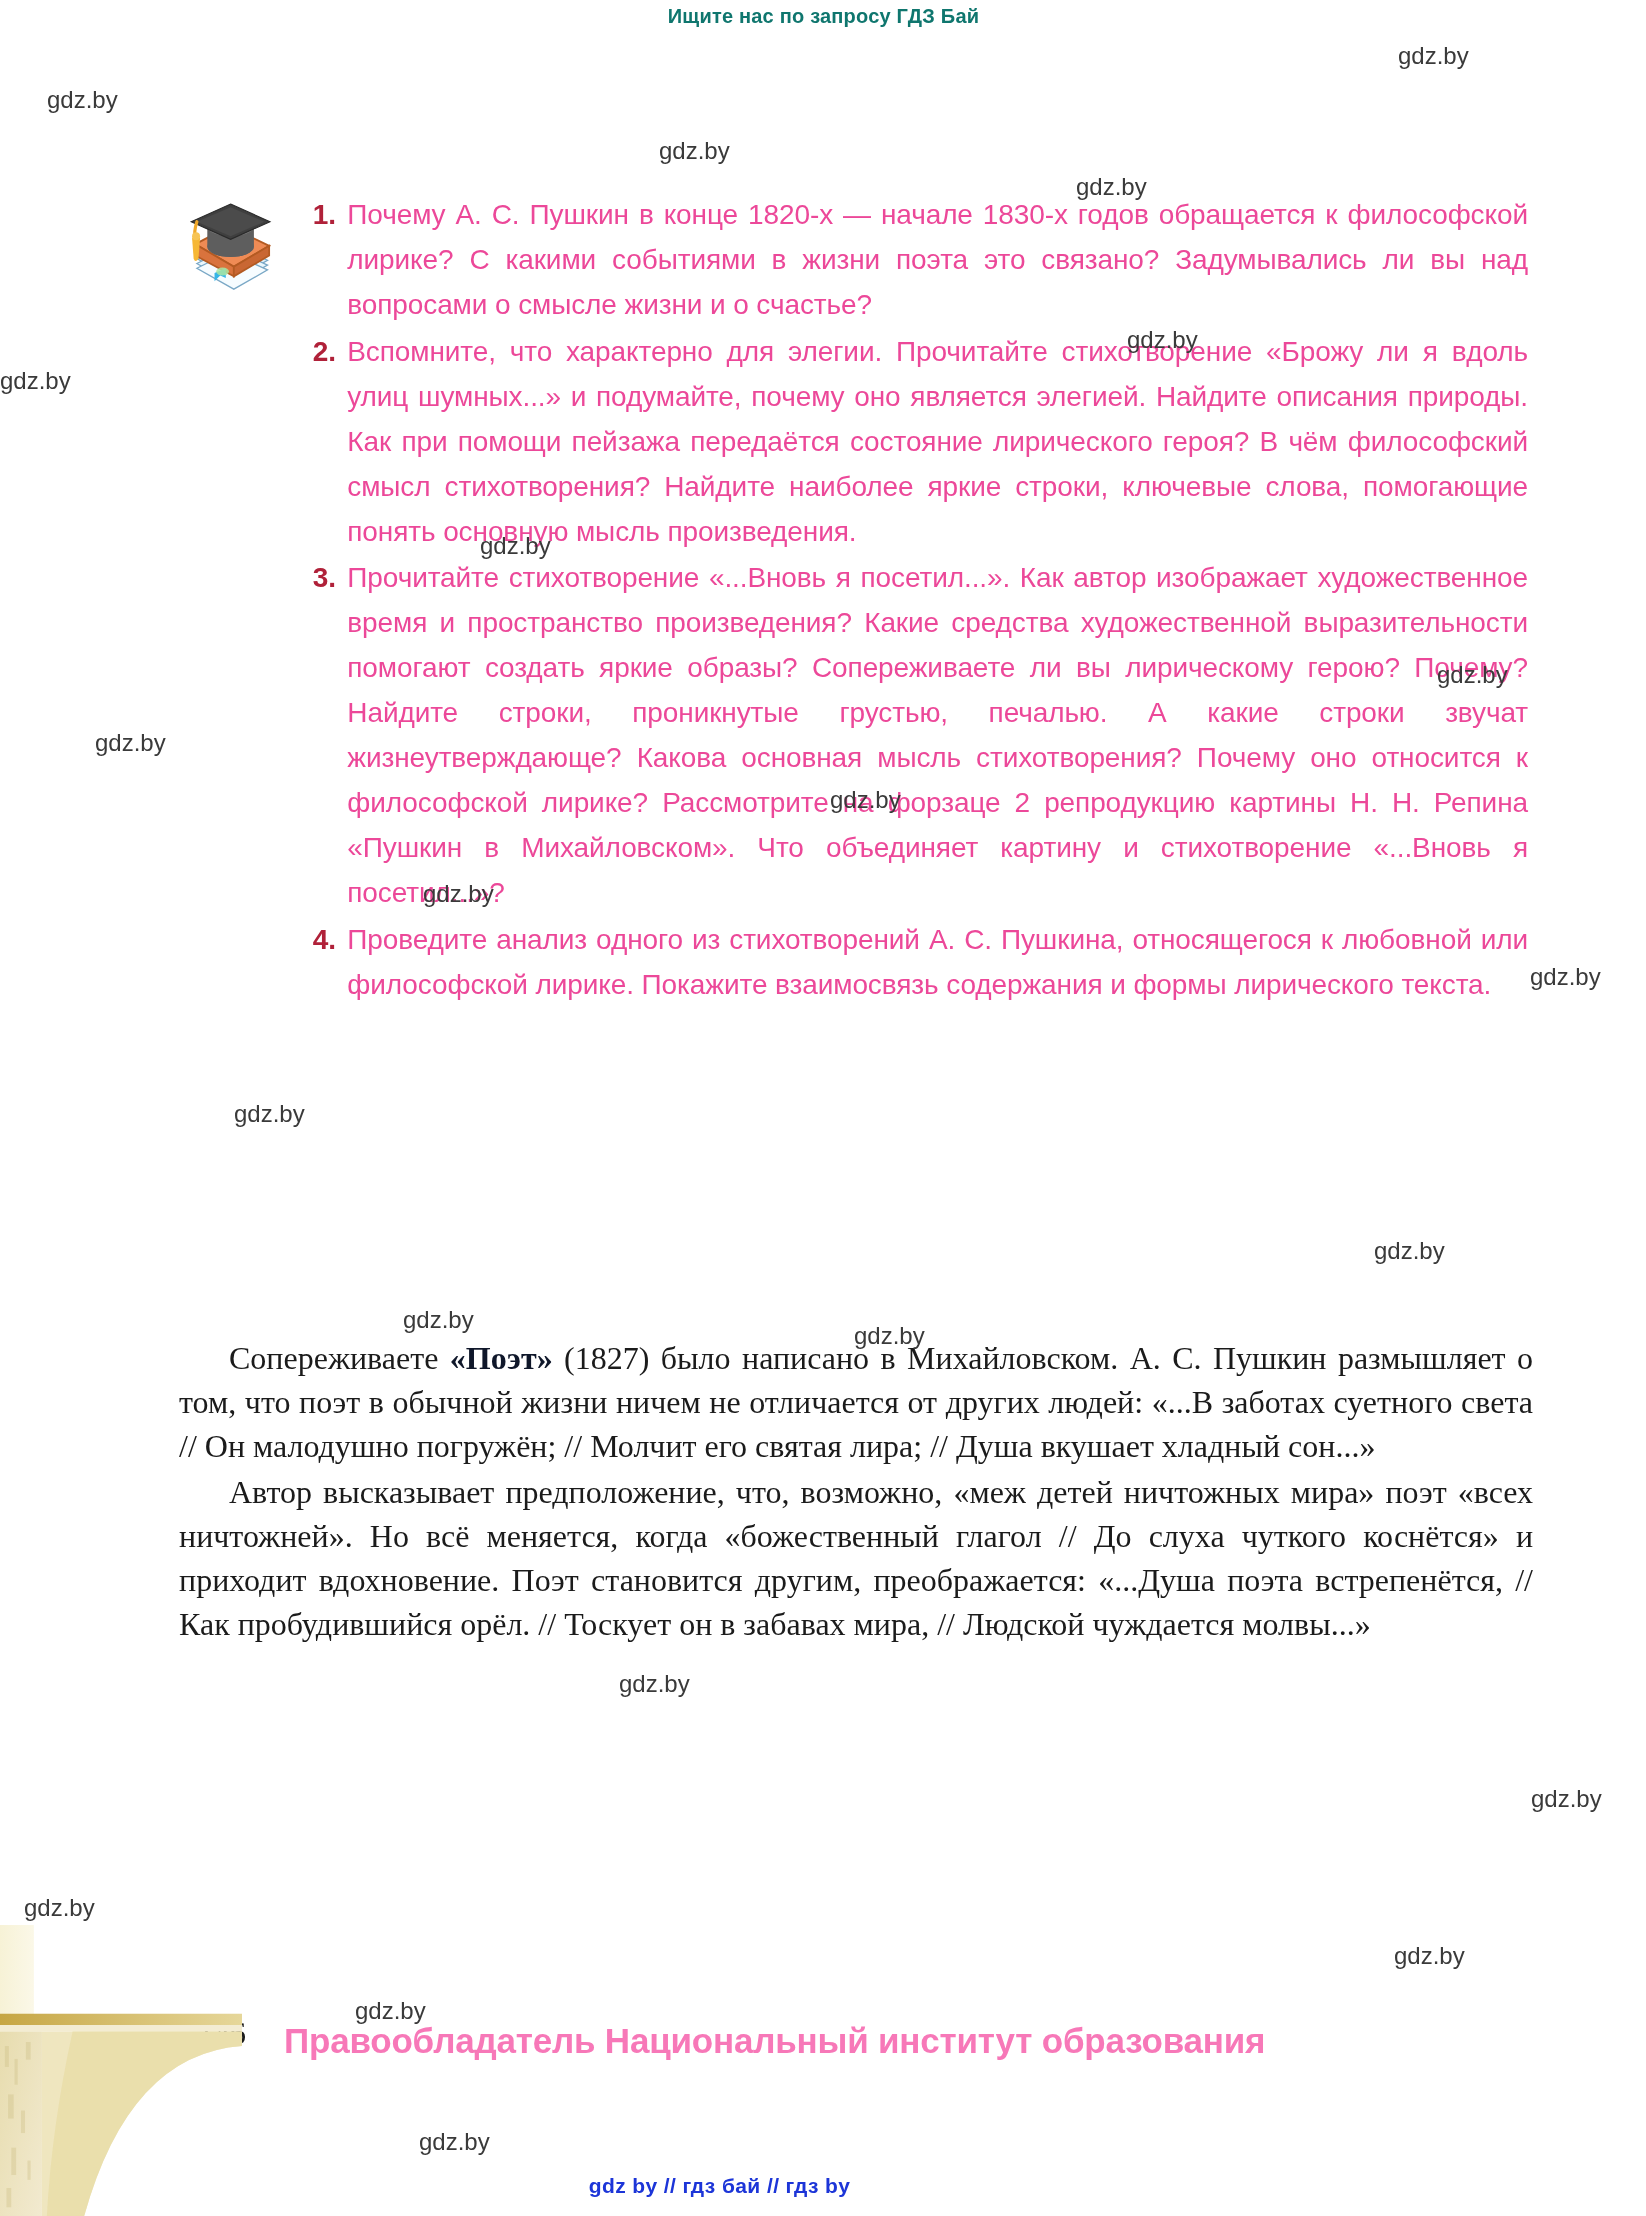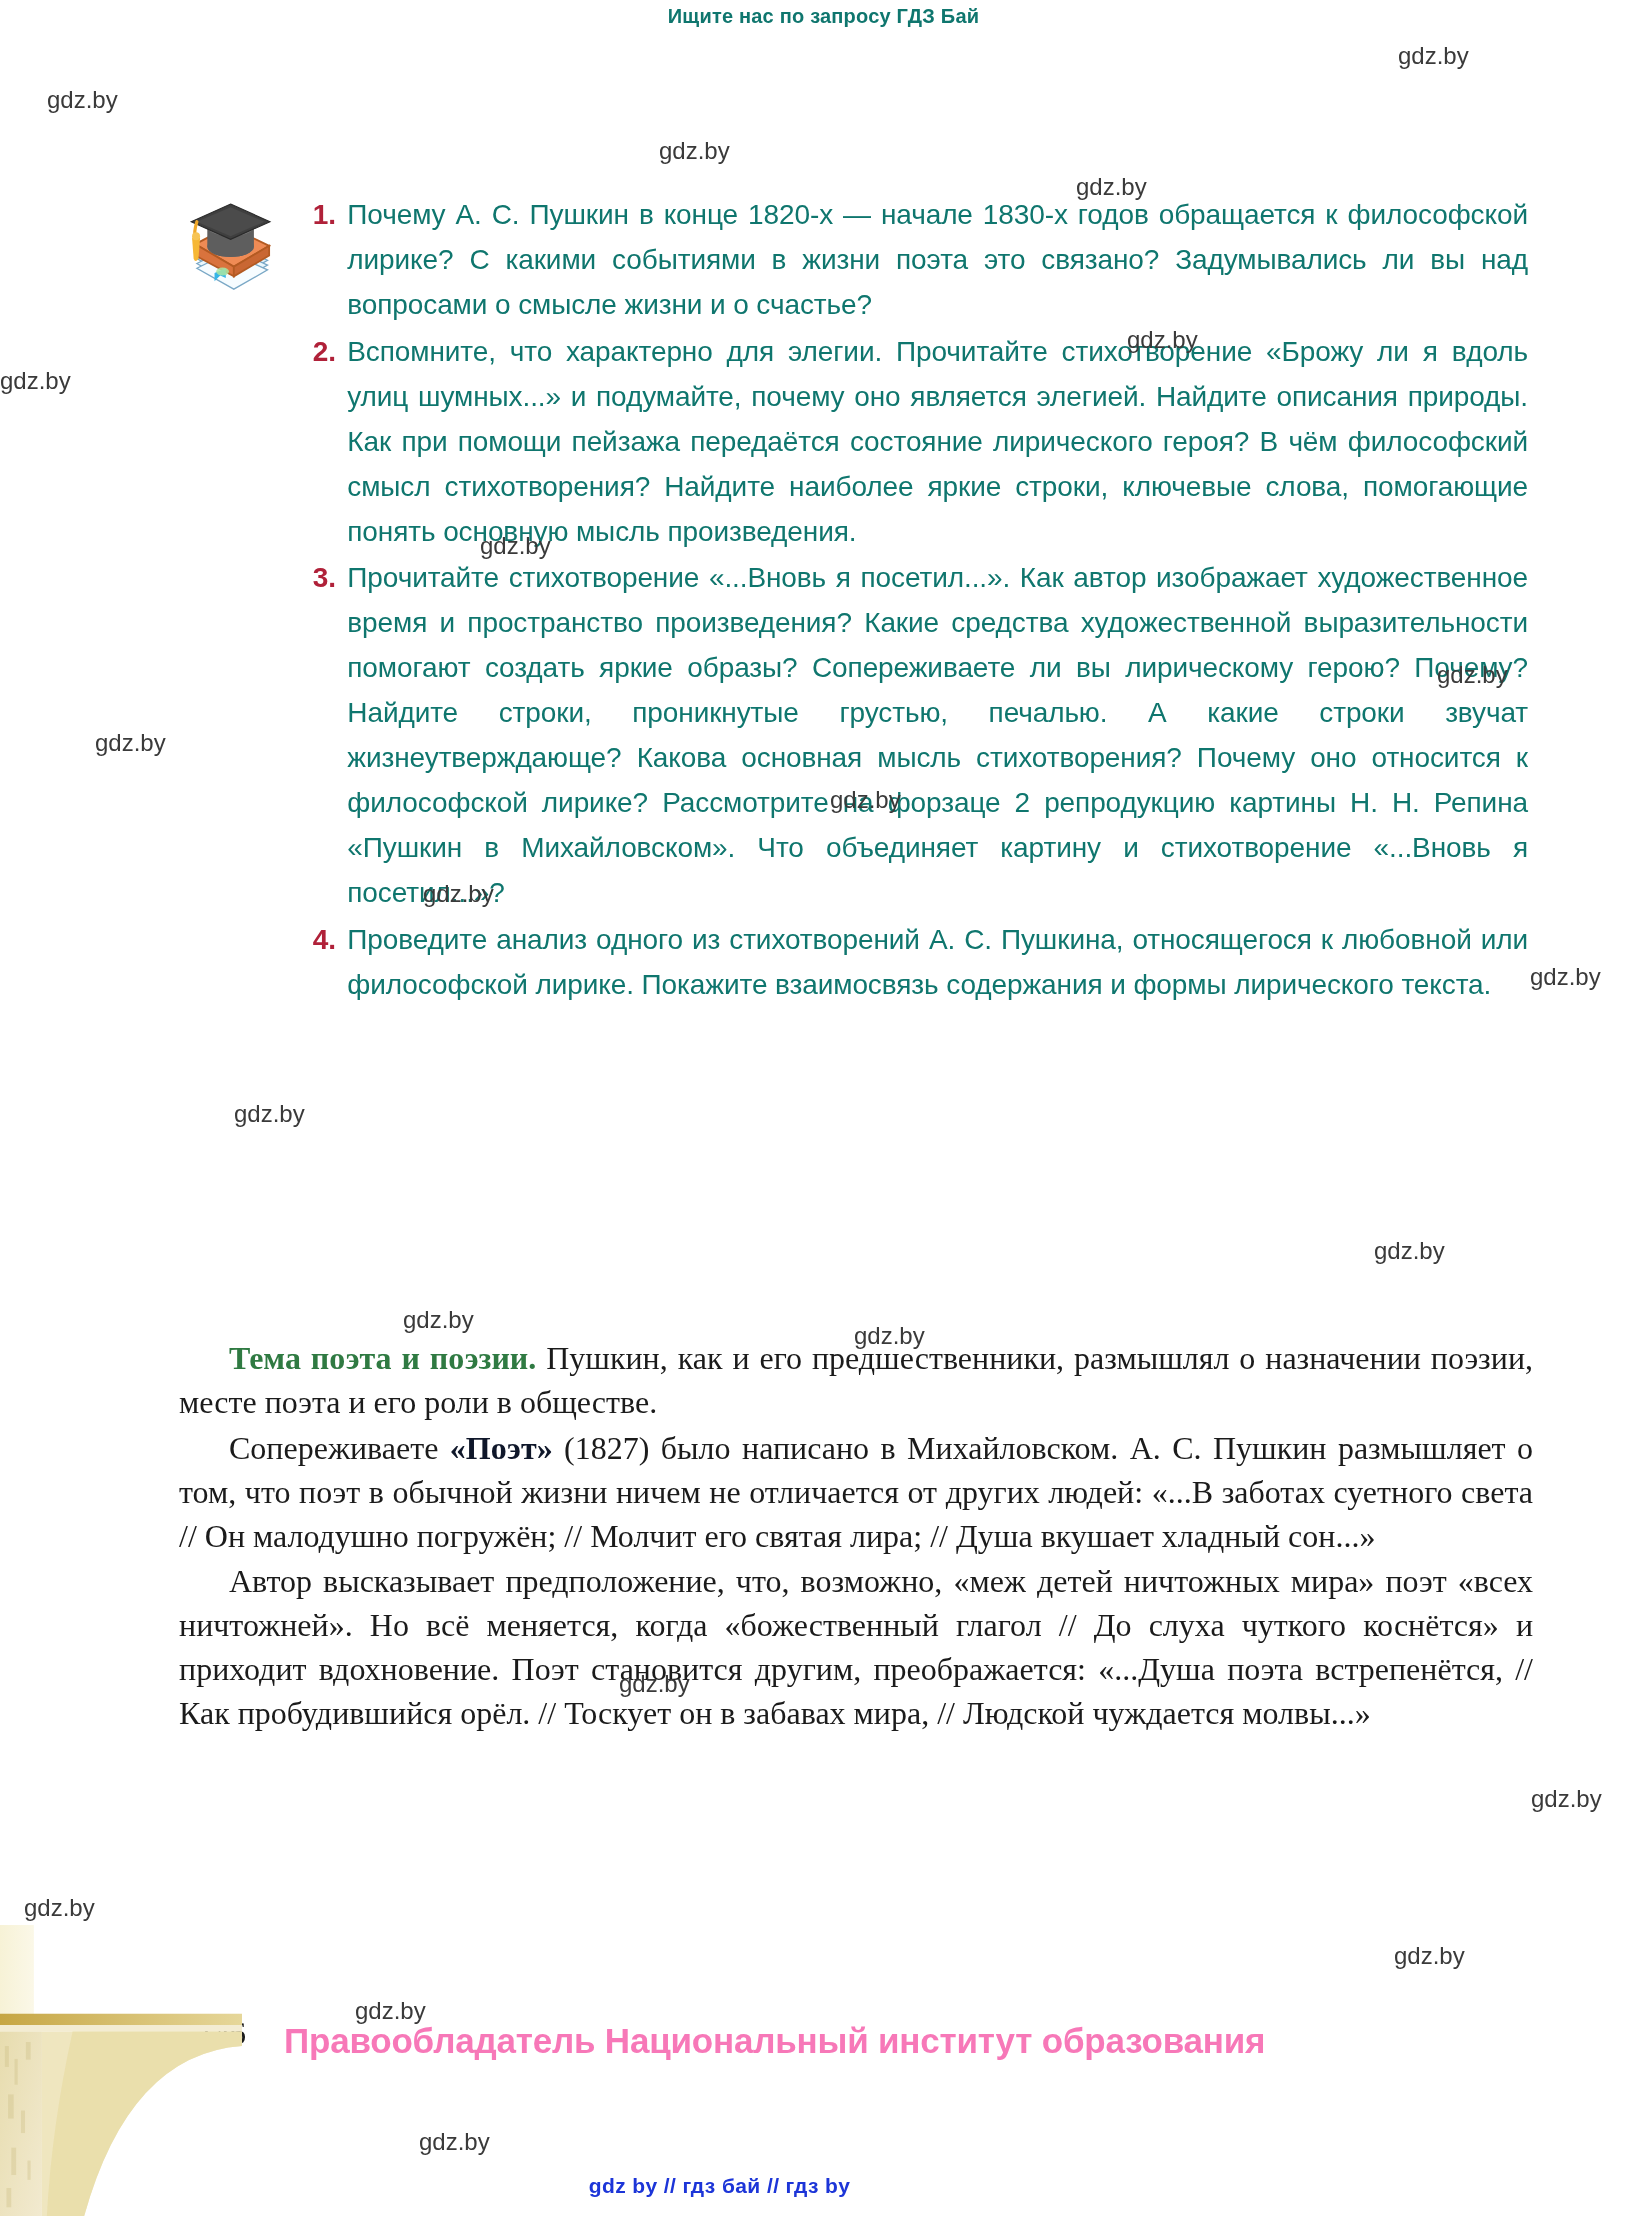--- a/index.html
+++ b/index.html
@@ -69,21 +69,21 @@
     font-weight: 700;
     font-size: 28px;
     line-height: 45px;
     font-family: "Liberation Sans", sans-serif;
   }
   .ex-body {
     flex: 1 1 auto;
     font-family: "Liberation Sans", sans-serif;
     font-size: 28px;
     line-height: 45px;
-    color: #0f766e;
+    color: #ec4899;
     text-align: justify;
     text-justify: inter-word;
     letter-spacing: -0.1px;
   }
   .ex-body:last-child { }
   .ex-item:nth-child(1) .ex-body,
   .ex-item:nth-child(2) .ex-body,
   .ex-item:nth-child(3) .ex-body,
   .ex-item:nth-child(4) .ex-body {
     hyphens: manual;
@@ -222,23 +222,20 @@
     </div>
 
     <div class="ex-item">
       <div class="ex-num">4.</div>
       <div class="ex-body">Проведите анализ одного из стихотворений А. С. Пушкина, относящегося к любовной или философской лирике. Покажите взаимосвязь содержания и формы лирического текста.</div>
     </div>
 
   </div>
 
   <div class="prose">
-    <p>
-      <span class="topic">Тема поэта и поэзии.</span><span> Пушкин, как и его предшественники, размышлял о назначении поэзии, месте поэта и его роли в обществе.</span>
-    </p>
     <p>
       <span>Сопереживаете </span><span class="work">«Поэт»</span><span> (1827) было написано в Михайловском. А. С. Пушкин размышляет о том, что поэт в обычной жизни ничем не отличается от других людей: «...В заботах суетного света // Он малодушно погружён; // Молчит его святая лира; // Душа вкушает хладный сон...»</span>
     </p>
     <p>Автор высказывает предположение, что, возможно, «меж детей ничтожных мира» поэт «всех ничтожней». Но всё меняется, когда «божественный глагол // До слуха чуткого коснётся» и приходит вдохновение. Поэт становится другим, преображается: «...Душа поэта встрепенётся, // Как пробудившийся орёл. // Тоскует он в забавах мира, // Людской чуждается молвы...»</p>
   </div>
 
   <div class="page-number">146</div>
 
   <div class="corner-deco">
     <svg viewBox="0 0 300 362" width="242" height="292" xmlns="http://www.w3.org/2000/svg">

